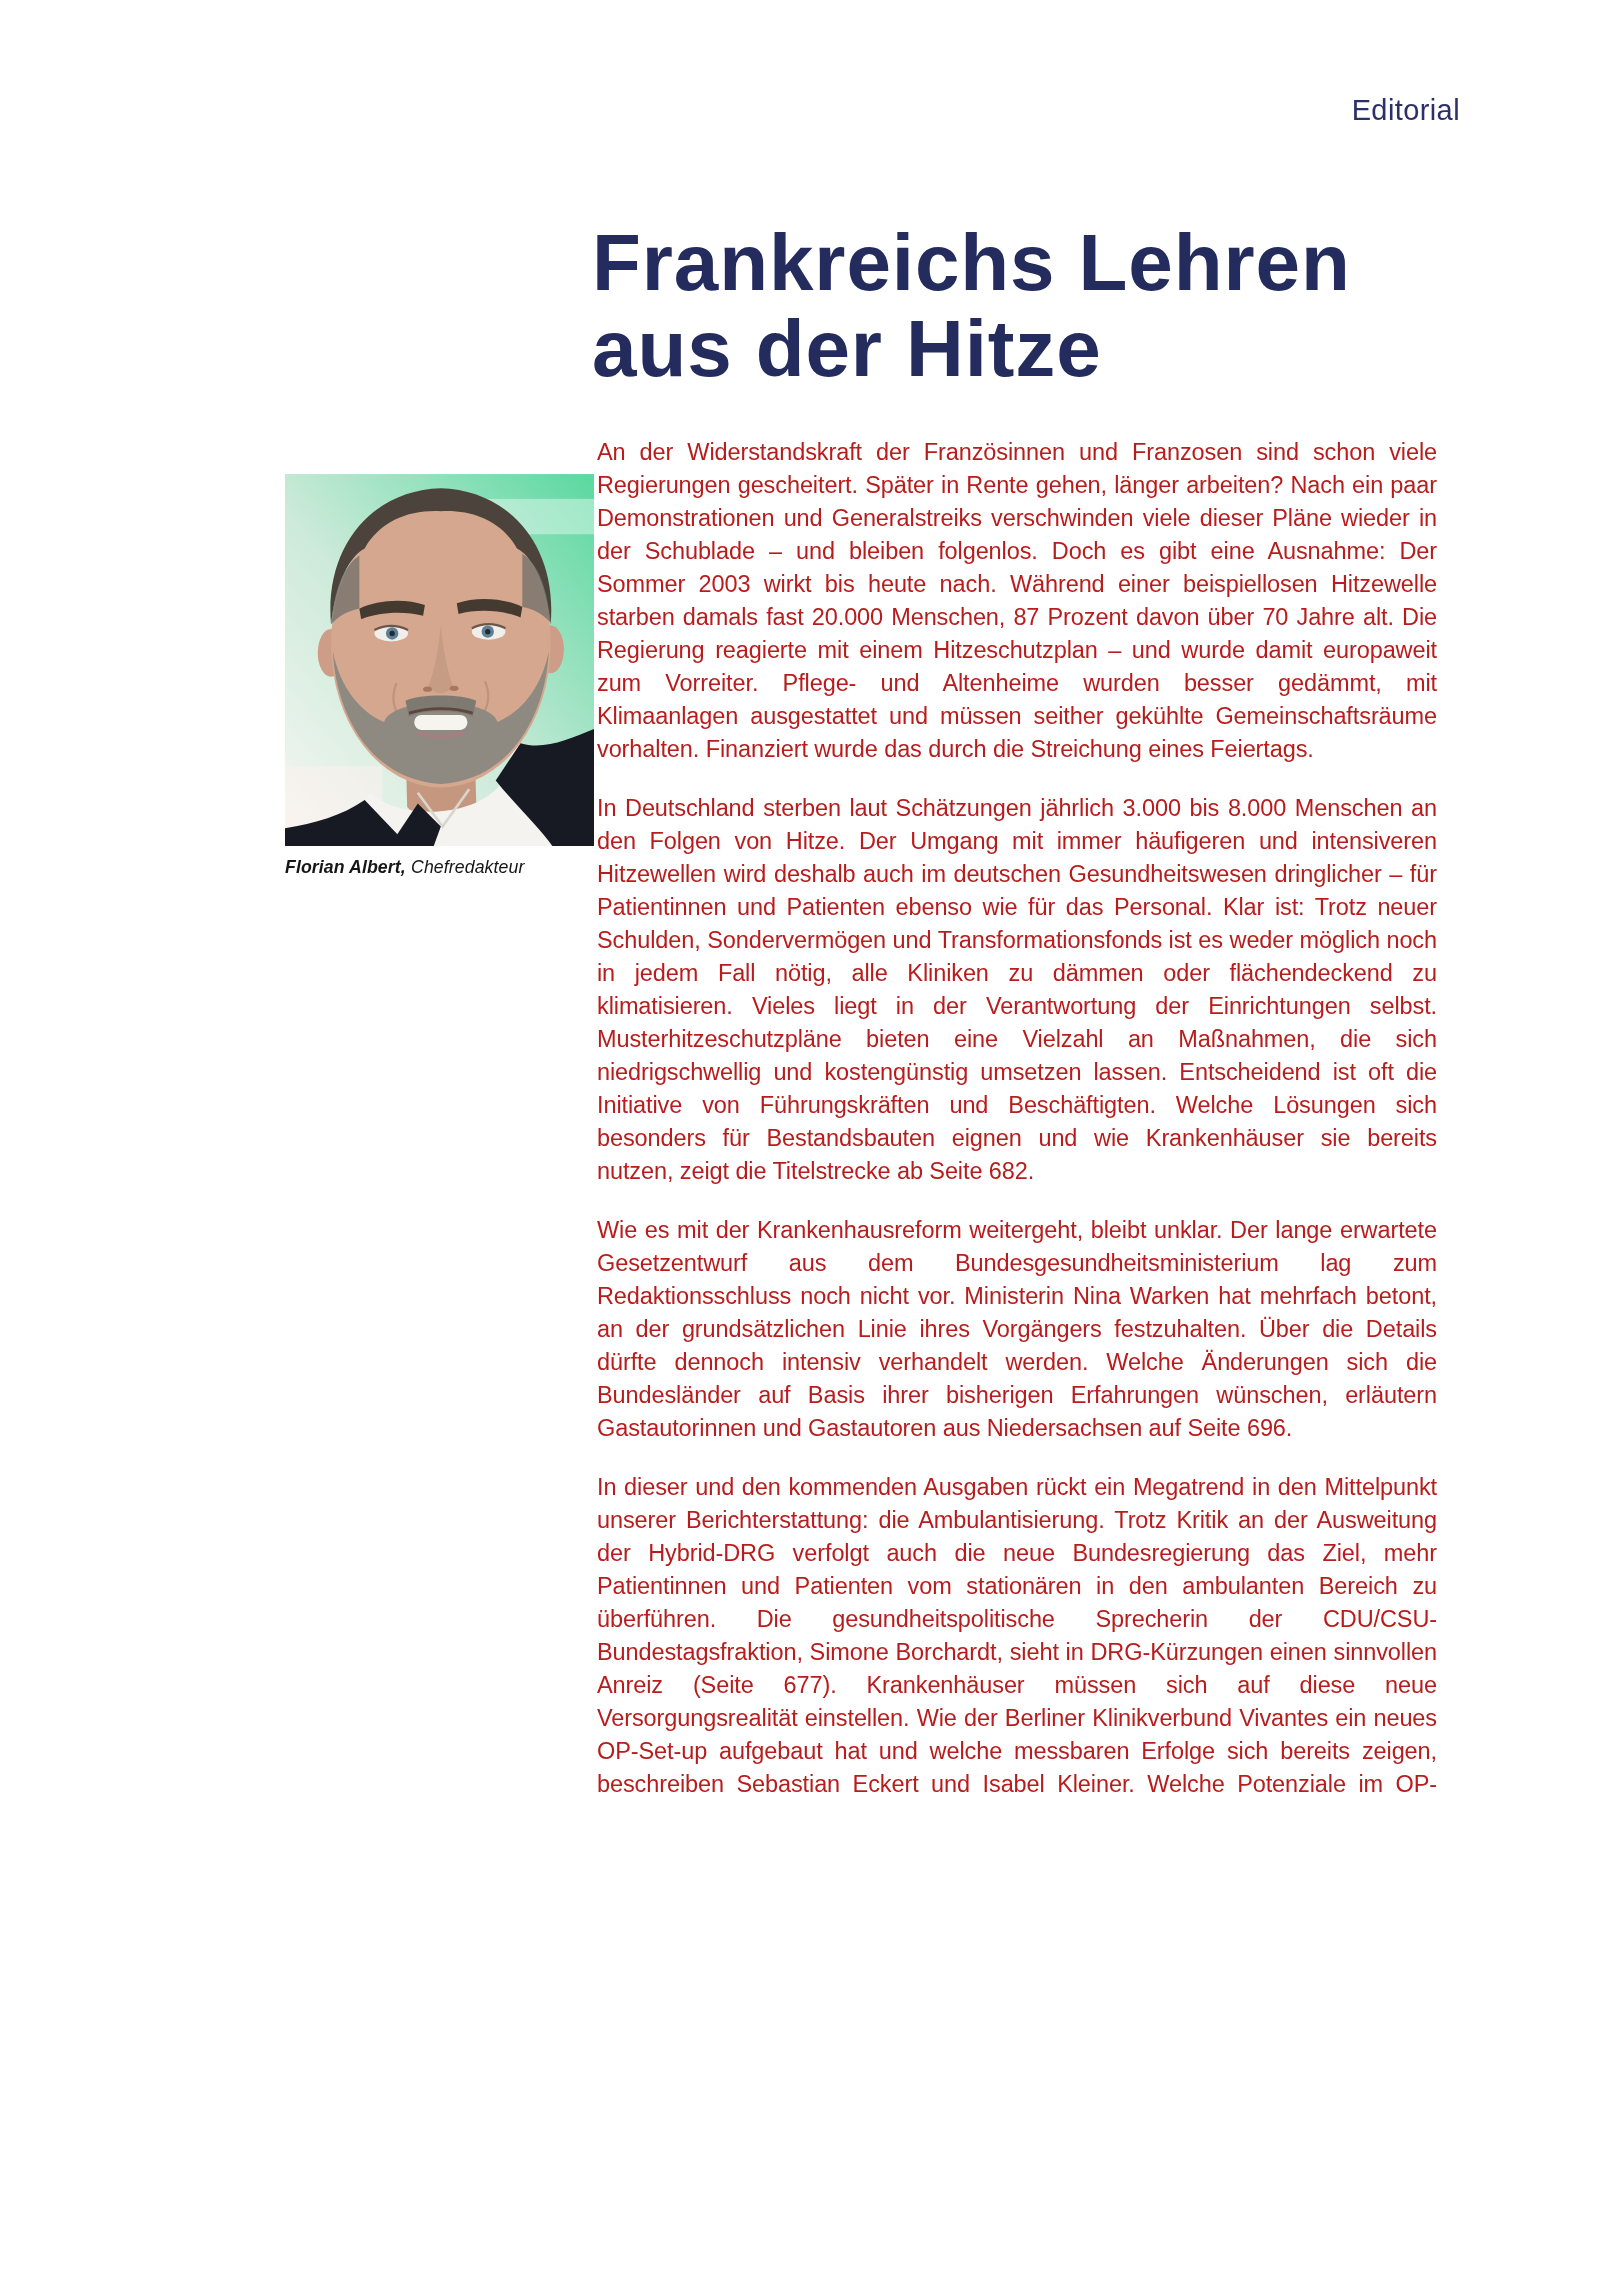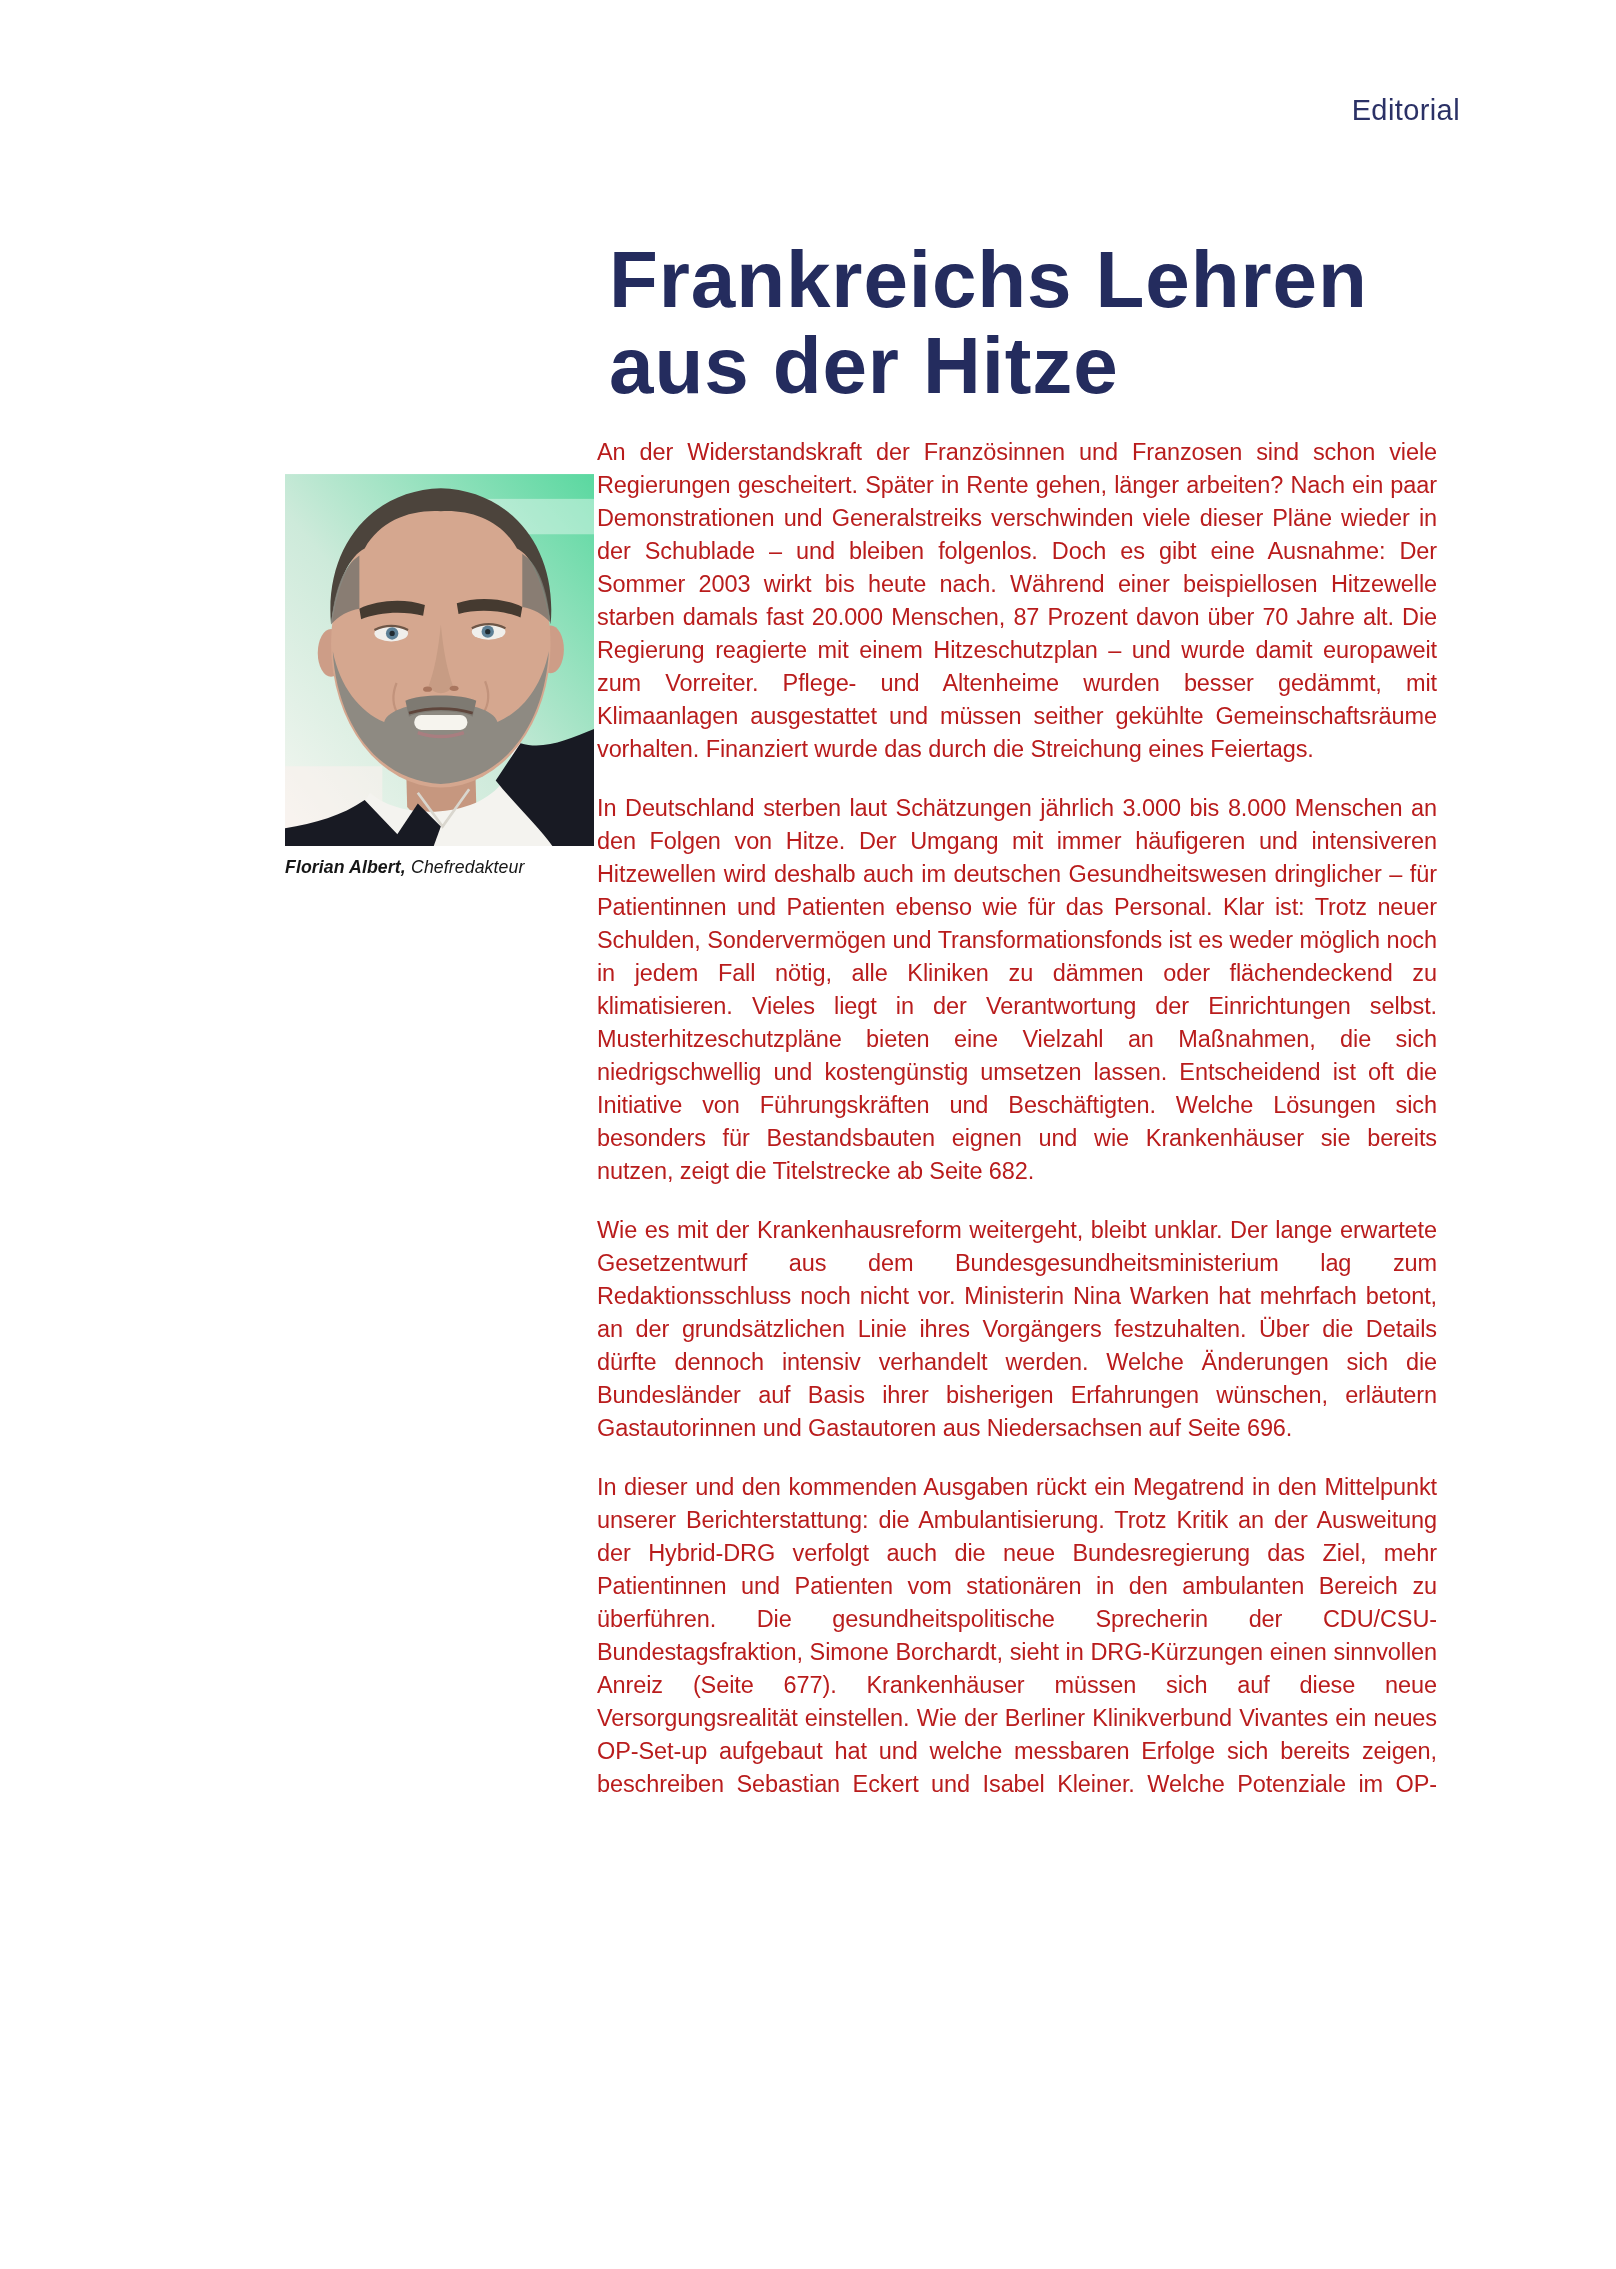--- a/index.html
+++ b/index.html
@@ -9,21 +9,21 @@
     background:#ffffff;
     font-family:"Liberation Sans",sans-serif;
     overflow:hidden;
   }
   .kicker{
     position:absolute;top:94px;right:156px;
     font-size:29px;font-weight:400;color:#2b3166;
     letter-spacing:0.4px;
   }
   .title{
-    position:absolute;left:592px;top:220px;margin:17px;
+    position:absolute;left:592px;top:220px;margin:0;
     font-size:80px;font-weight:700;color:#242c5e;
     line-height:86px;letter-spacing:0.9px;
   }
   .title-line{display:block;}
   .author-figure{position:absolute;left:269px;top:458px;width:309px;margin:16px;font-style:italic;}
   .photo{width:309px;height:372px;display:block;}
   .caption{margin-top:10.6px;font-size:17.7px;color:#161616;letter-spacing:0.1px;}
   .caption-name{font-weight:700;}
   .caption-role{margin-left:5.3px;font-weight:400;}
   .article{

